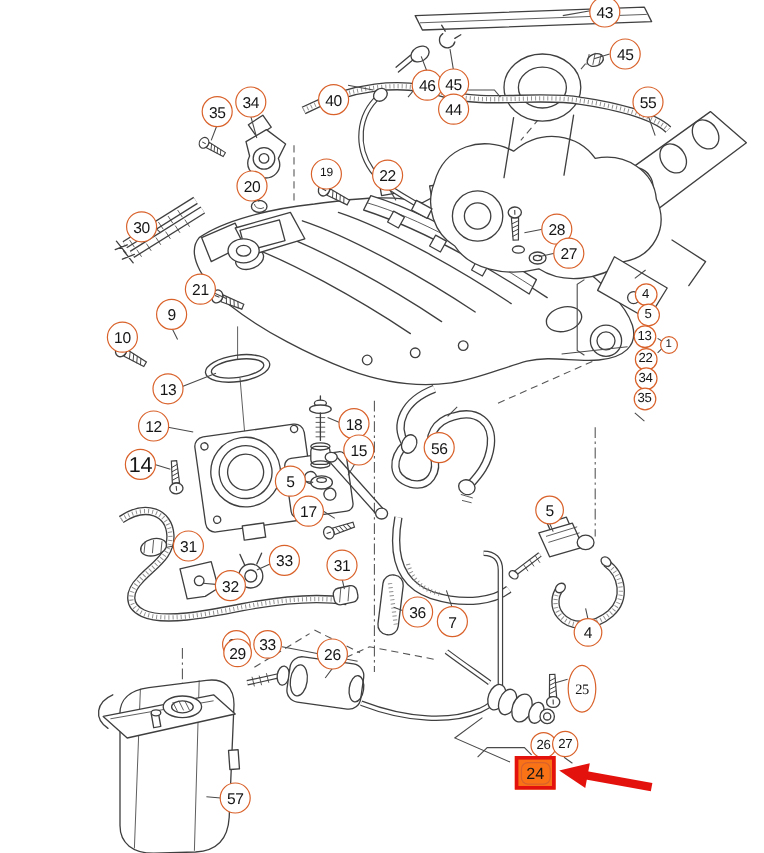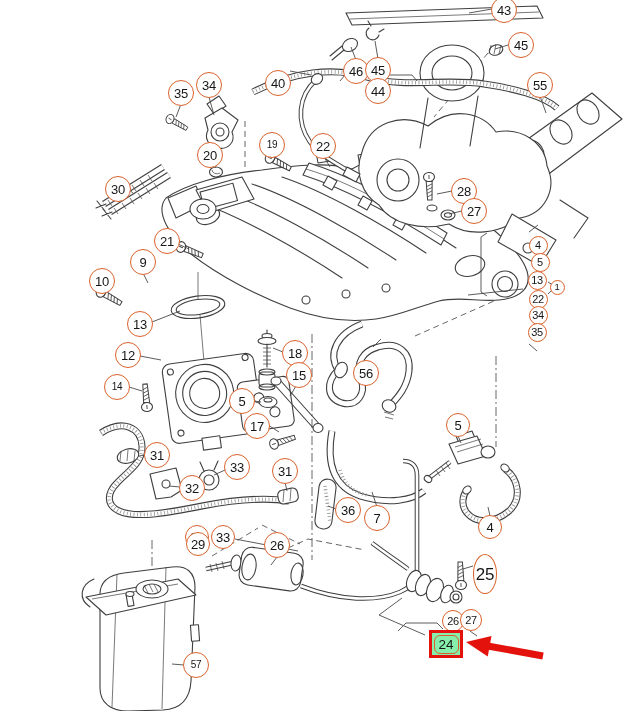--- a/index.html
+++ b/index.html
@@ -17,21 +17,21 @@
   .stip{fill:none;stroke:#8f8f8f;stroke-width:3.6;stroke-dasharray:0.8 2.6;}
   .leader{fill:none;stroke:#4a4a4a;stroke-width:0.9;}
   .dash{fill:none;stroke:#555;stroke-width:0.9;stroke-dasharray:6 4;}
   .dashdot{fill:none;stroke:#555;stroke-width:0.9;stroke-dasharray:9 3 2 3;}
   
   #callouts{position:absolute;left:0;top:0;width:100%;height:100%;}
   .callout{position:absolute;box-sizing:border-box;border:1.7px solid #d9622b;border-radius:50%;
            background:#fff;color:#161616;display:flex;align-items:center;justify-content:center;
            line-height:1;letter-spacing:-0.3px;cursor:pointer;z-index:5;}
   
-  .hl-box{position:absolute;box-sizing:border-box;border:3.5px solid #e3120d;background:#86efac;z-index:6;}
+  .hl-box{position:absolute;box-sizing:border-box;border:3.5px solid #e3120d;background:#f97316;z-index:6;}
   .hl-inner{position:absolute;inset:1.5px;border:1.5px solid #d9622b;border-radius:6px;
             display:flex;align-items:center;justify-content:center;font-size:13.5px;color:#161616;}
   .arrow-svg{position:absolute;left:0;top:0;pointer-events:none;z-index:7;}
 </style>
 </head>
 <body>
 
 <div class="stage">
 
 <svg class="art" width="637" height="711" viewBox="0 0 637 711">
@@ -344,21 +344,21 @@
       <div class="callout" style="left: 508px; top: 32px; width: 26px; height: 26px; font-size: 13px; border-color: rgb(217, 98, 43);">45</div>
       <div class="callout" style="left: 527px; top: 72px; width: 26px; height: 26px; font-size: 13px; border-color: rgb(217, 98, 43);">55</div>
       <div class="callout" style="left: 310px; top: 133px; width: 26px; height: 26px; font-size: 13px; border-color: rgb(217, 98, 43);">22</div>
       <div class="callout" style="left: 451px; top: 178px; width: 26px; height: 26px; font-size: 13px; border-color: rgb(217, 98, 43); text-align: center;">28</div>
       <div class="callout" style="left: 461px; top: 198px; width: 26px; height: 26px; font-size: 13px; border-color: rgb(217, 98, 43);">27</div>
       <div class="callout" style="left: 154px; top: 228px; width: 26px; height: 26px; font-size: 13px; border-color: rgb(217, 98, 43);">21</div>
       <div class="callout" style="left: 89px; top: 256px; width: 26px; height: 26px; font-size: 13px; border-color: rgb(217, 98, 43); margin-top: 12px;">10</div>
       <div class="callout" style="left: 130px; top: 249px; width: 26px; height: 26px; font-size: 13px; border-color: rgb(217, 98, 43);">9</div>
       <div class="callout" style="left: 127px; top: 311px; width: 26px; height: 26px; font-size: 13px; border-color: rgb(217, 98, 43);">13</div>
       <div class="callout" style="left: 115px; top: 342px; width: 26px; height: 26px; font-size: 13px; border-color: rgb(217, 98, 43);">12</div>
-      <div class="callout" style="left: 104px; top: 374px; width: 26px; height: 26px; font-size: 10px; border-color: rgb(217, 98, 43);">14</div>
+      <div class="callout" style="left: 104px; top: 374px; width: 26px; height: 26px; font-size: 18px; border-color: rgb(217, 98, 43);">14</div>
       <div class="callout" style="left: 282px; top: 340px; width: 26px; height: 26px; font-size: 13px; border-color: rgb(217, 98, 43); text-align: center;">18</div>
       <div class="callout" style="left: 286px; top: 362px; width: 26px; height: 26px; font-size: 13px; border-color: rgb(217, 98, 43);">15</div>
       <div class="callout" style="left: 229px; top: 388px; width: 26px; height: 26px; font-size: 13px; border-color: rgb(217, 98, 43);">5</div>
       <div class="callout" style="left: 244px; top: 413px; width: 26px; height: 26px; font-size: 13px; border-color: rgb(217, 98, 43);">17</div>
       <div class="callout" style="left: 353px; top: 344px; width: 26px; height: 26px; font-size: 13px; border-color: rgb(217, 98, 43); margin-top: 16px;">56</div>
       <div class="callout" style="left: 528.5px; top: 235.5px; width: 19px; height: 19px; font-size: 11px; border-color: rgb(217, 98, 43);">4</div>
       <div class="callout" style="left: 530.5px; top: 252.5px; width: 19px; height: 19px; font-size: 11px; border-color: rgb(217, 98, 43);">5</div>
       <div class="callout" style="left: 527.5px; top: 270.5px; width: 19px; height: 19px; font-size: 11px; border-color: rgb(217, 98, 43);">13</div>
       <div class="callout" style="left: 549.5px; top: 279.5px; width: 15px; height: 15px; font-size: 9.5px; border-color: rgb(217, 98, 43);">1</div>
       <div class="callout" style="left: 528.5px; top: 289.5px; width: 19px; height: 19px; font-size: 11px; border-color: rgb(217, 98, 43);">22</div>
@@ -369,24 +369,24 @@
       <div class="callout" style="left: 446px; top: 413px; width: 24px; height: 24px; font-size: 13px; border-color: rgb(217, 98, 43);">5</div>
       <div class="callout" style="left: 478px; top: 515px; width: 24px; height: 24px; font-size: 13px; border-color: rgb(217, 98, 43);">4</div>
       <div class="callout" style="left: 144px; top: 442px; width: 26px; height: 26px; font-size: 13px; border-color: rgb(217, 98, 43);">31</div>
       <div class="callout" style="left: 179px; top: 475px; width: 26px; height: 26px; font-size: 13px; border-color: rgb(217, 98, 43);">32</div>
       <div class="callout" style="left: 224px; top: 454px; width: 26px; height: 26px; font-size: 13px; border-color: rgb(217, 98, 43);">33</div>
       <div class="callout" style="left: 272px; top: 458px; width: 26px; height: 26px; font-size: 13px; border-color: rgb(217, 98, 43);">31</div>
       <div class="callout" style="left: 185px; top: 525px; width: 24px; height: 24px; font-size: 13px; border-color: rgb(217, 98, 43);">31</div>
       <div class="callout" style="left: 211px; top: 525px; width: 24px; height: 24px; font-size: 13px; border-color: rgb(217, 98, 43);">33</div>
       <div class="callout" style="left: 186px; top: 532px; width: 24px; height: 24px; font-size: 13px; border-color: rgb(217, 98, 43);">29</div>
       <div class="callout" style="left: 264px; top: 532px; width: 26px; height: 26px; font-size: 13px; border-color: rgb(217, 98, 43);">26</div>
-      <div class="callout" style="left: 473px; top: 554px; width: 24px; height: 40px; font-size: 17px; border-color: rgb(217, 98, 43);">25</div>
+      <div class="callout" style="left: 473px; top: 554px; width: 24px; height: 40px; font-size: 12px; border-color: rgb(217, 98, 43); font-family: Liberation Serif, serif;">25</div>
       <div class="callout" style="left: 442px; top: 610px; width: 22px; height: 22px; font-size: 11px; border-color: rgb(217, 98, 43);">26</div>
       <div class="callout" style="left: 460px; top: 609px; width: 22px; height: 22px; font-size: 11px; border-color: rgb(217, 98, 43);">27</div>
-      <div class="callout" style="left: 183px; top: 652px; width: 26px; height: 26px; font-size: 10px; border-color: rgb(217, 98, 43);">57</div>
+      <div class="callout" style="left: 183px; top: 652px; width: 26px; height: 26px; font-size: 13px; border-color: rgb(217, 98, 43);">57</div>
     </div>
 
 <div id="hl-box" class="hl-box" style="left: 429px; top: 630px; width: 34px; height: 28px; border-color: rgb(227, 18, 13);">
   <span class="hl-inner">24</span>
 </div>
 
 <svg id="arrow-svg" class="arrow-svg" width="637" height="711" viewBox="0 0 637 711">
   <line id="arrow-line" x1="543" y1="656" x2="487.64513802219795" y2="645.9354796403996" stroke="#e3120d" stroke-width="7"></line>
   <polygon id="arrow-head" points="466,642 491.4911749434976,635.9626164607506 487.734580741298,656.6238845728486" fill="#e3120d"></polygon>
 </svg>

